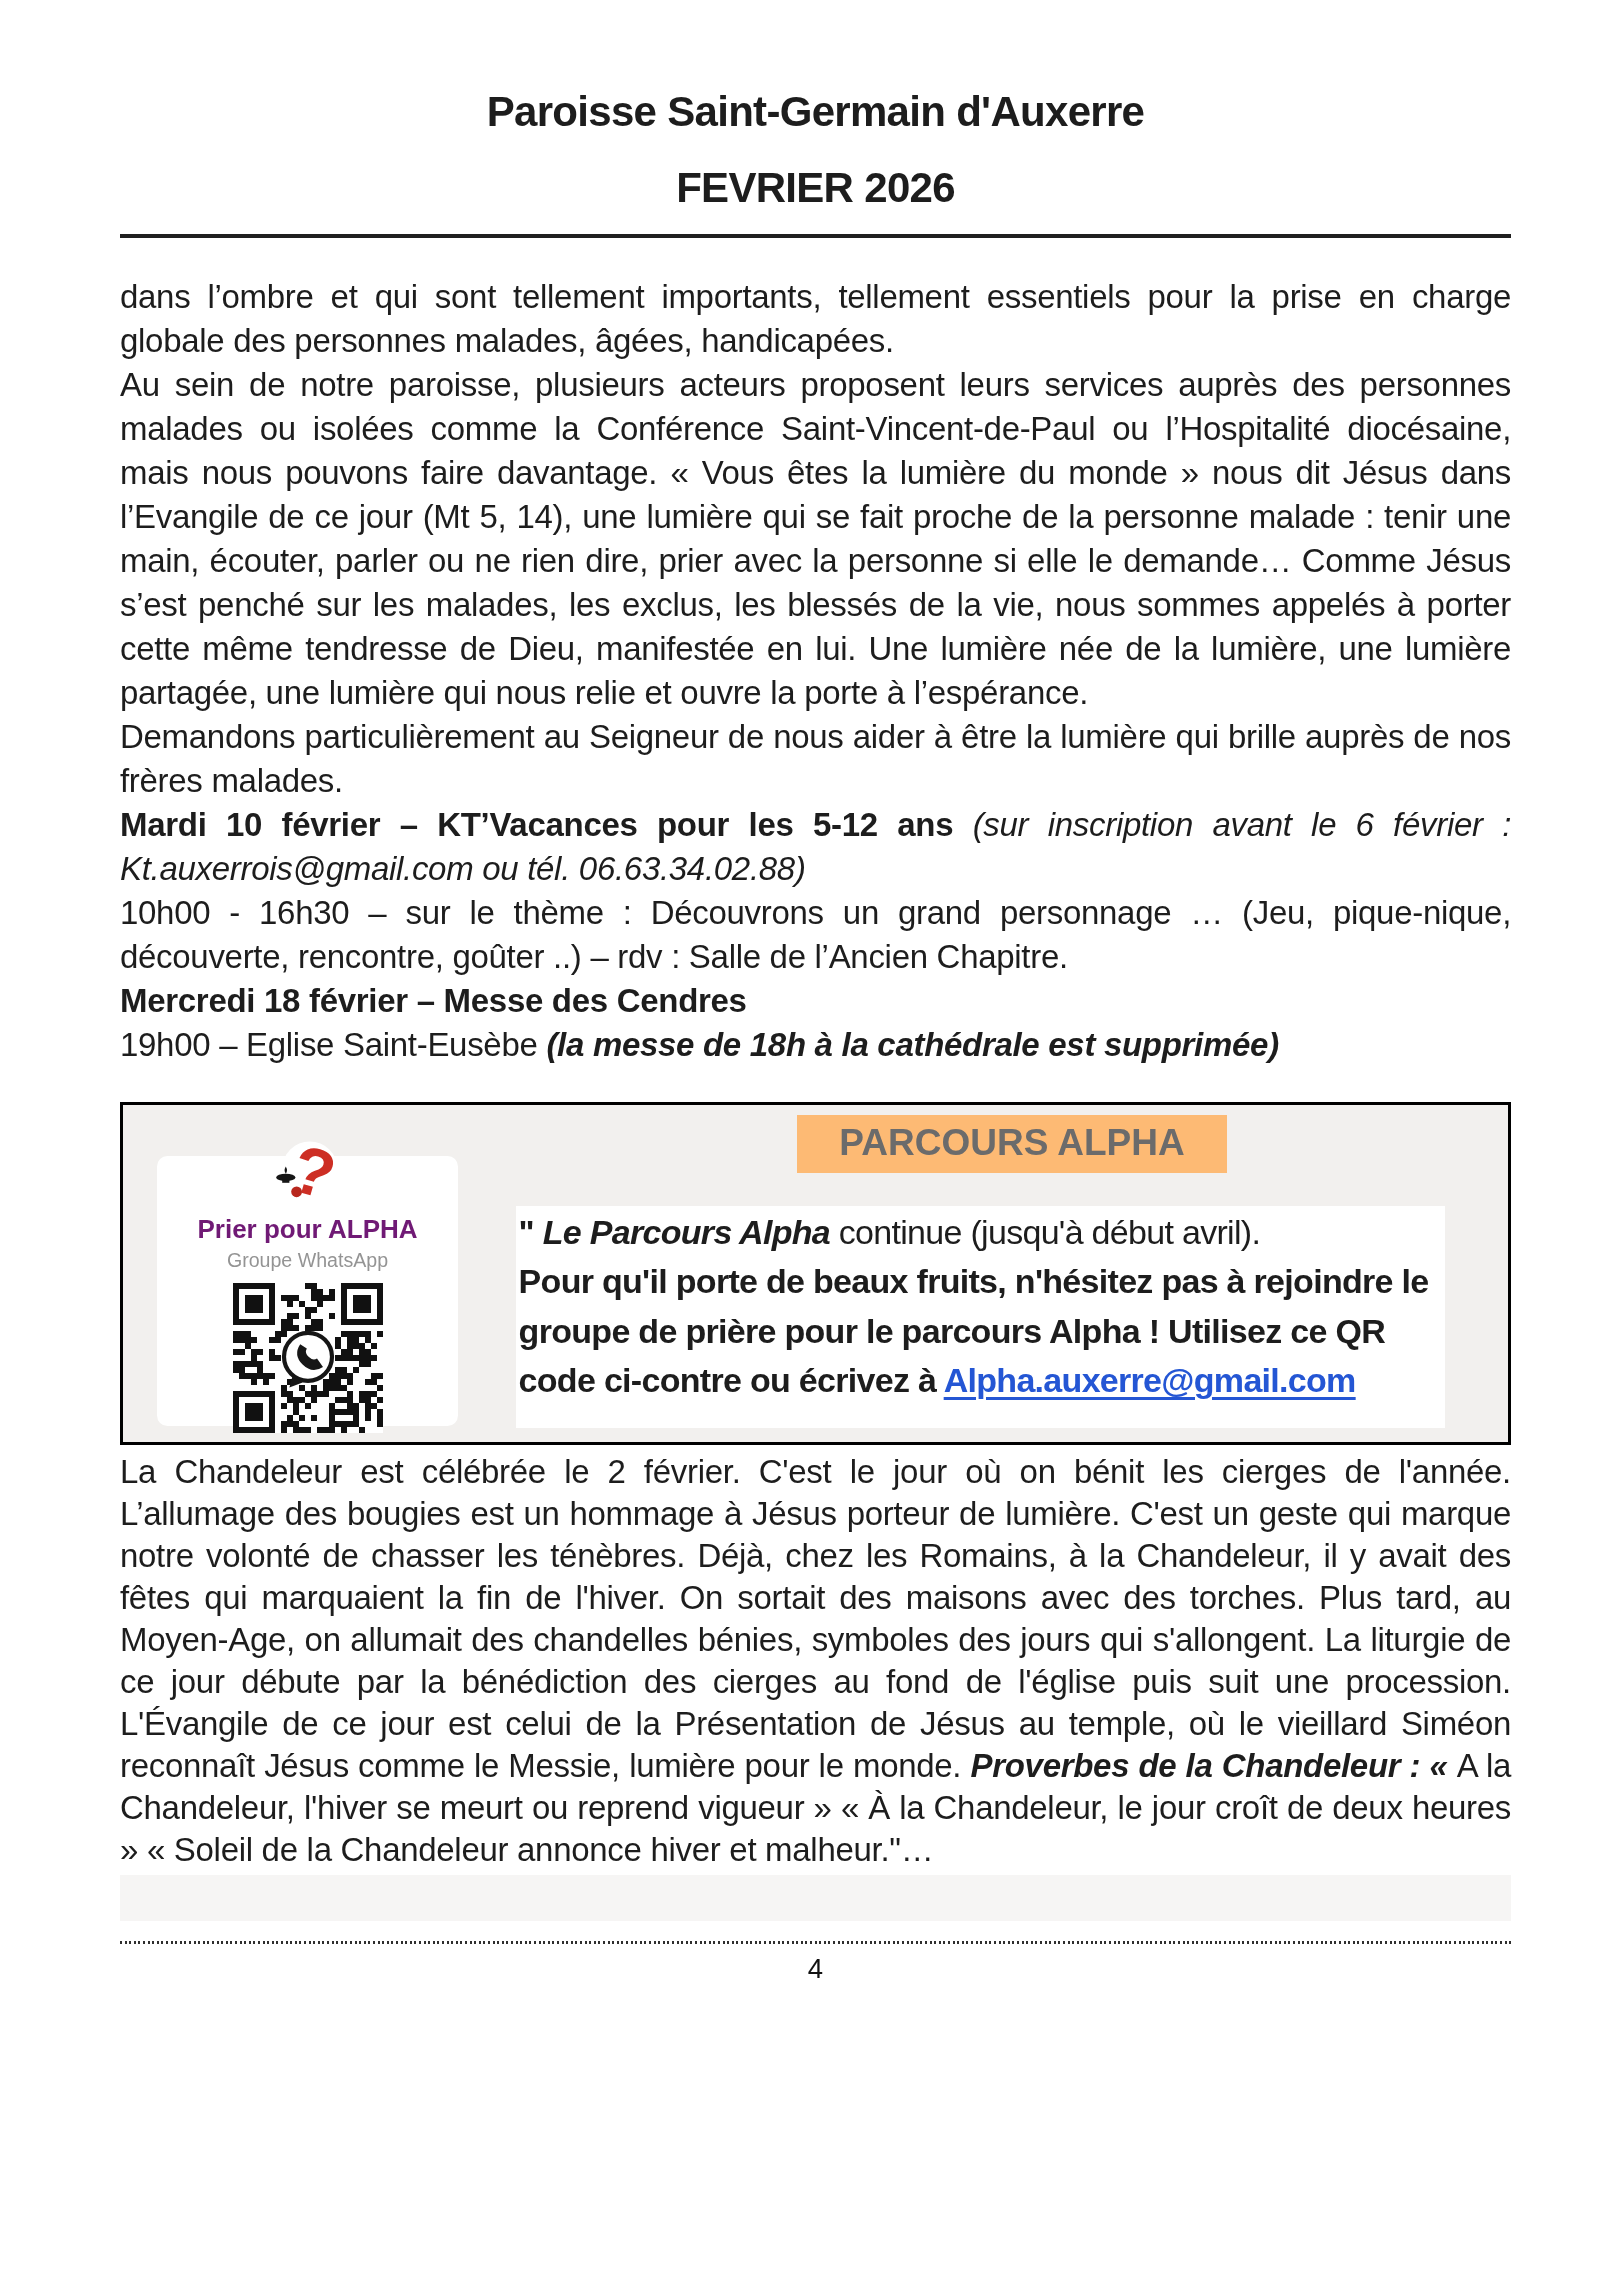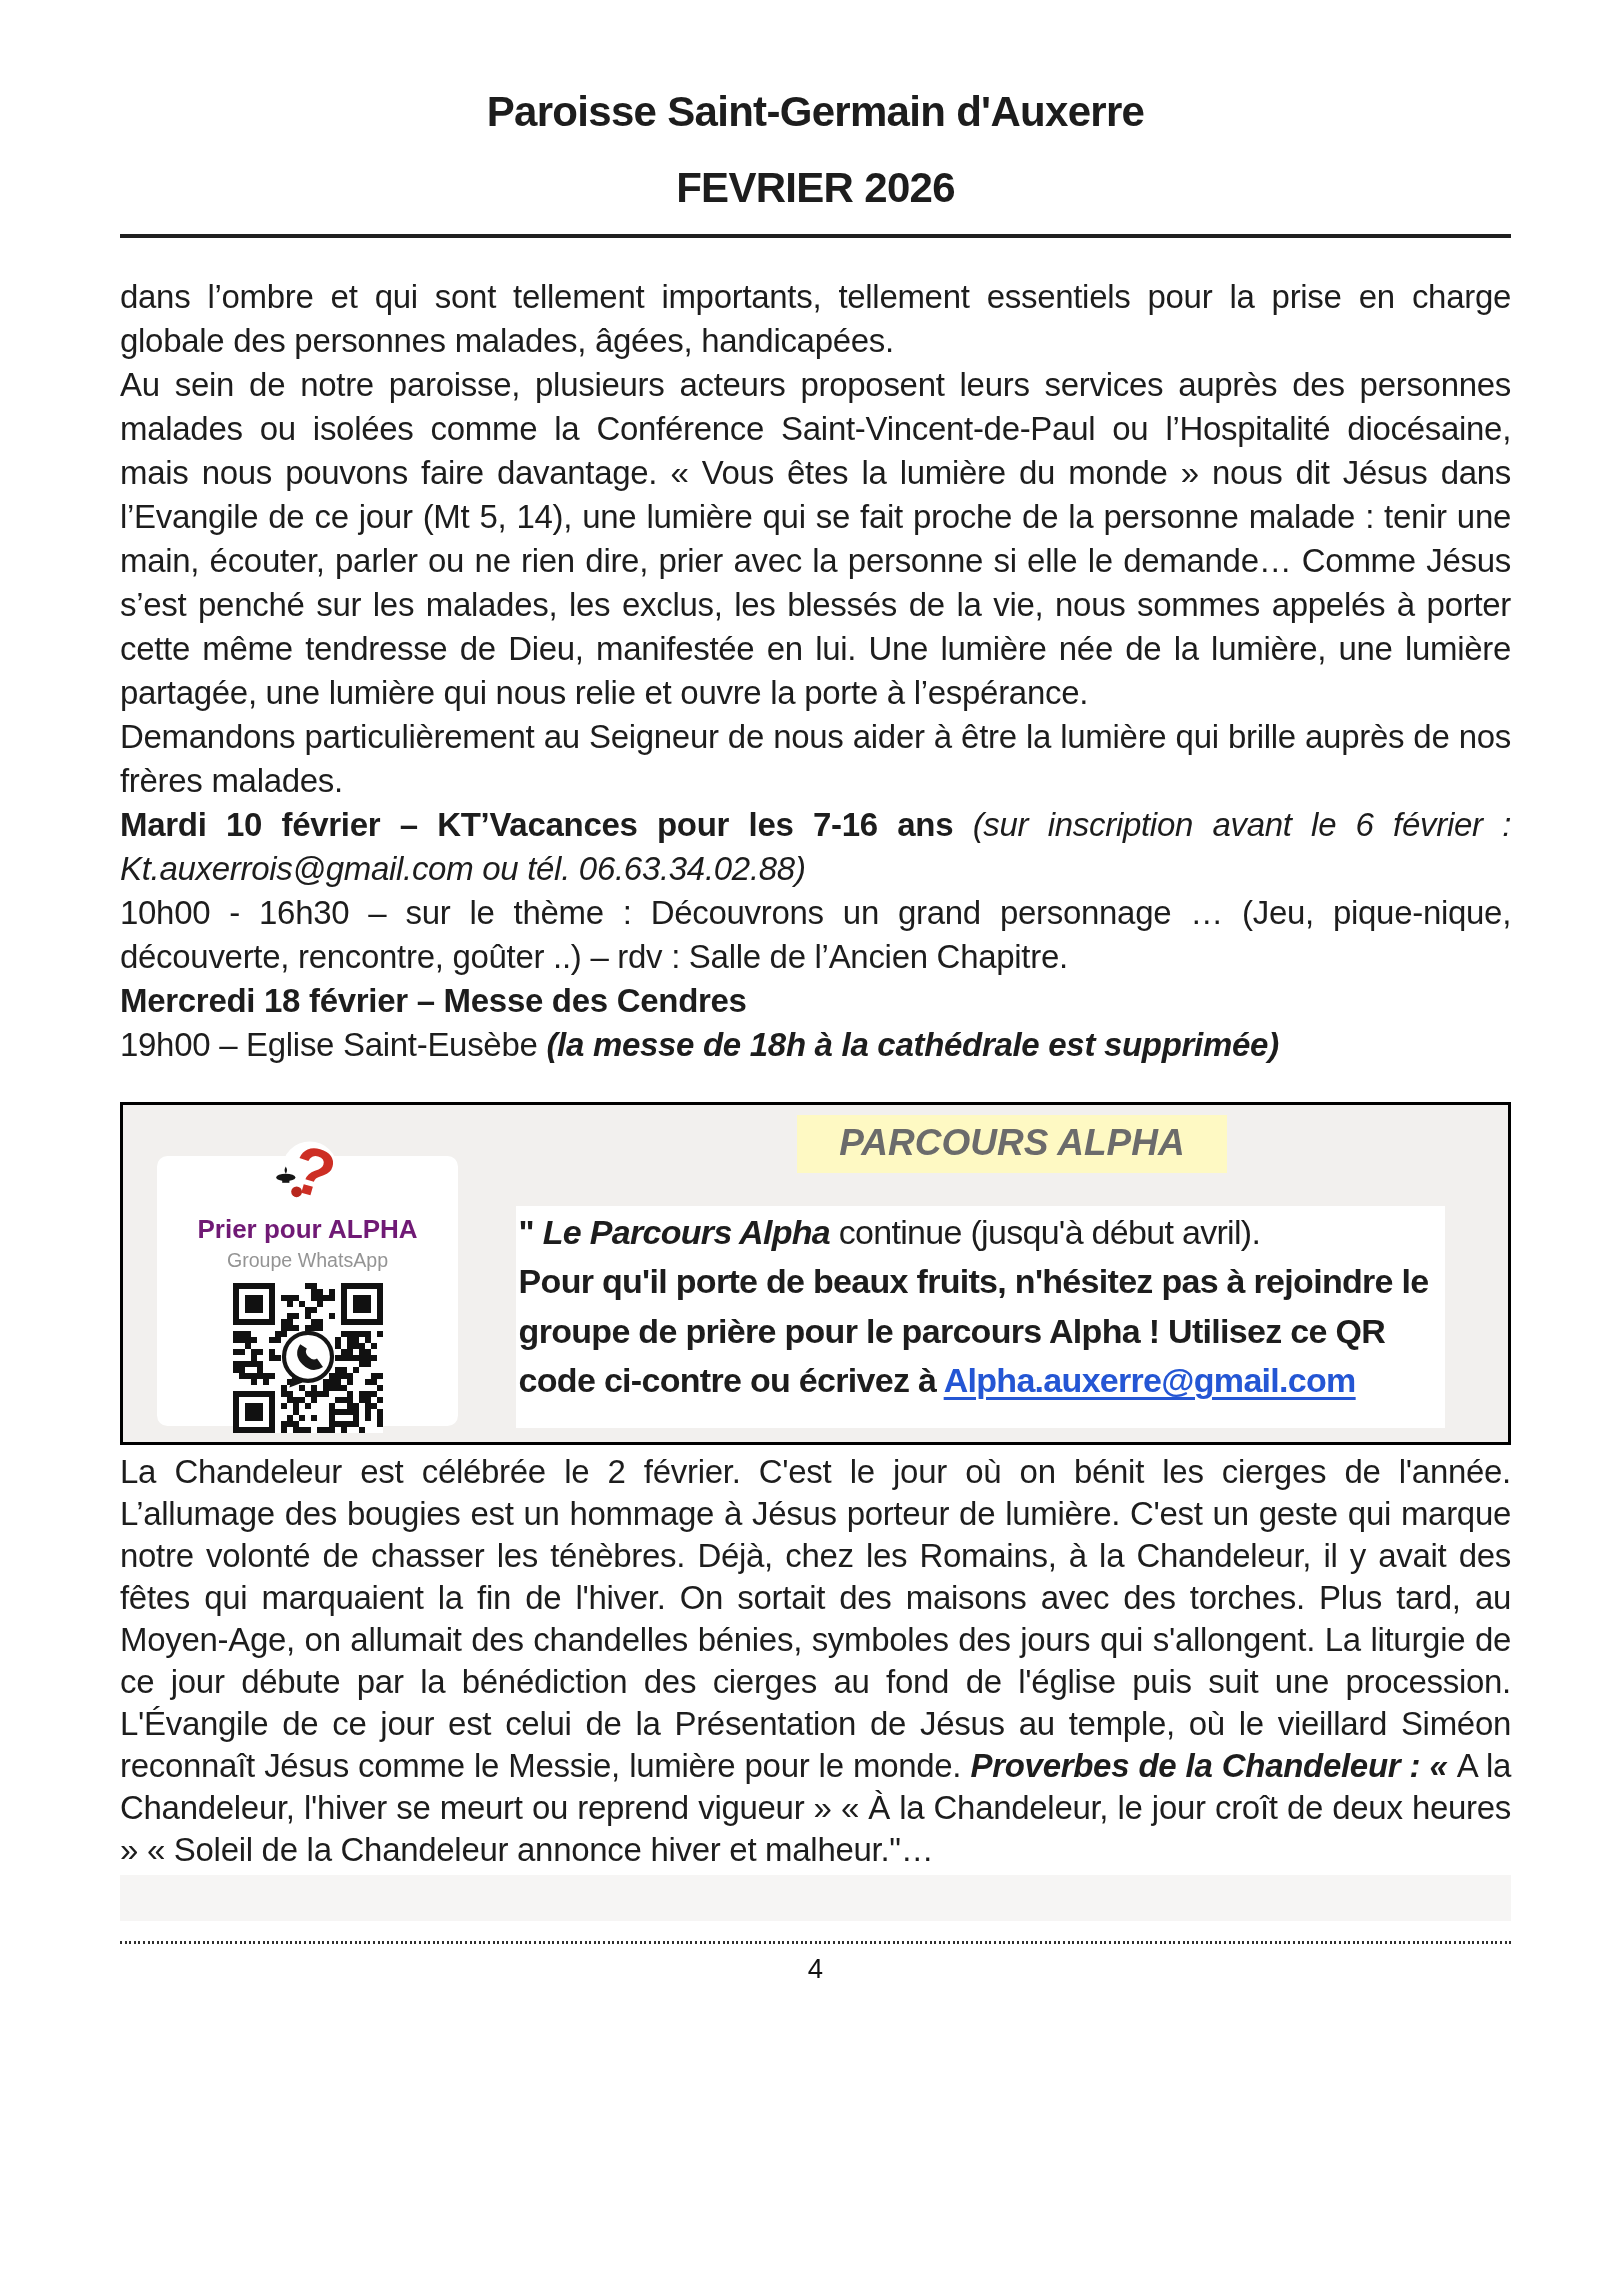--- a/index.html
+++ b/index.html
@@ -36,24 +36,23 @@
     box-sizing:border-box;
   }
   .alpha-logo{width:92px;height:72px;margin-top:-17px;}
   .prier-title{font-size:26px;font-weight:bold;color:#701a75;margin-top:1.3px;}
   .prier-sub{font-size:19.6px;color:#949494;margin-top:3.9px;}
   .qr{width:150px;height:150px;margin-top:10.5px;}
 
   .alpha-right{flex:1;min-width:0;}
   .alpha-heading-wrap{text-align:center;margin-top:10.5px;}
   .alpha-heading{
-    display:inline-block;background:#fef9c3;color:#6b6b6b;
+    display:inline-block;background:#fdba74;color:#6b6b6b;
     font-size:37px;font-weight:bold;letter-spacing:0px;
     padding:6.5px 42px 9.2px 42px;
-    font-style:italic;
   }
   .alpha-lines{
     margin-top:33px;background:#fff;width:fit-content;
     padding:6.5px 17px 27.5px 2.6px;
   }
   .alpha-line{
     font-size:34px;line-height:39px;margin-bottom:10.5px;
     font-weight:bold;letter-spacing:-0.7px;white-space:nowrap;
   }
   .alpha-line:last-child{margin-bottom:0;}
@@ -85,21 +84,21 @@
       <div class="doc-title">Paroisse Saint-Germain d'Auxerre</div>
       <div class="doc-month">FEVRIER 2026</div>
     </header>
 
     <div class="rule"></div>
 
     <section class="intro">
         <div class="para"><span>dans l’ombre et qui sont tellement importants, tellement essentiels pour la prise en charge globale des personnes malades, âgées, handicapées.</span></div>
         <div class="para"><span>Au sein de notre paroisse, plusieurs acteurs proposent leurs services auprès des personnes malades ou isolées comme la Conférence Saint-Vincent-de-Paul ou l’Hospitalité diocésaine, mais nous pouvons faire davantage. « Vous êtes la lumière du monde » nous dit Jésus dans l’Evangile de ce jour (Mt 5, 14), une lumière qui se fait proche de la personne malade : tenir une main, écouter, parler ou ne rien dire, prier avec la personne si elle le demande… Comme Jésus s’est penché sur les malades, les exclus, les blessés de la vie, nous sommes appelés à porter cette même tendresse de Dieu, manifestée en lui. Une lumière née de la lumière, une lumière partagée, une lumière qui nous relie et ouvre la porte à l’espérance.</span></div>
         <div class="para"><span>Demandons particulièrement au Seigneur de nous aider à être la lumière qui brille auprès de nos frères malades.</span></div>
-        <div class="para"><span style="font-weight: bold;">Mardi 10 février – KT’Vacances pour les 7-16 ans </span><span style="font-style: italic;">(sur inscription avant le 6 février : Kt.auxerrois@gmail.com ou tél. 06.63.34.02.88)</span></div>
+        <div class="para"><span style="font-weight: bold;">Mardi 10 février – KT’Vacances pour les 5-12 ans </span><span style="font-style: italic;">(sur inscription avant le 6 février : Kt.auxerrois@gmail.com ou tél. 06.63.34.02.88)</span></div>
         <div class="para"><span>10h00 - 16h30 – sur le thème : Découvrons un grand personnage … (Jeu, pique-nique, découverte, rencontre, goûter ..) – rdv : Salle de l’Ancien Chapitre.</span></div>
         <div class="para"><span style="font-weight: bold;">Mercredi 18 février – Messe des Cendres</span></div>
         <div class="para"><span>19h00 – Eglise Saint-Eusèbe </span><span style="font-style: italic; font-weight: bold;">(la messe de 18h à la cathédrale est supprimée)</span></div>
       </section>
 
     <section class="alpha-box">
       <div class="alpha-left">
         <div class="alpha-card">
           <svg class="alpha-logo" viewBox="0 0 150 120">
             <circle cx="78" cy="50" r="46" fill="#ffffff"></circle>

